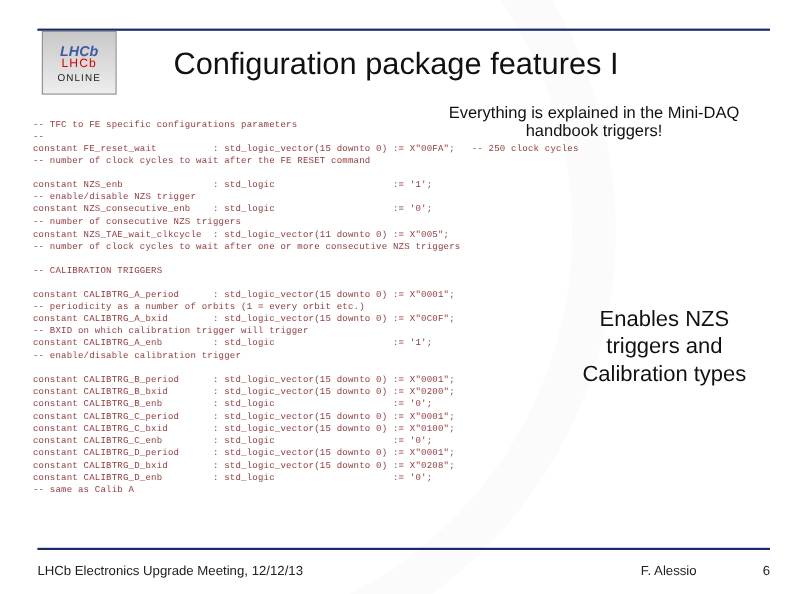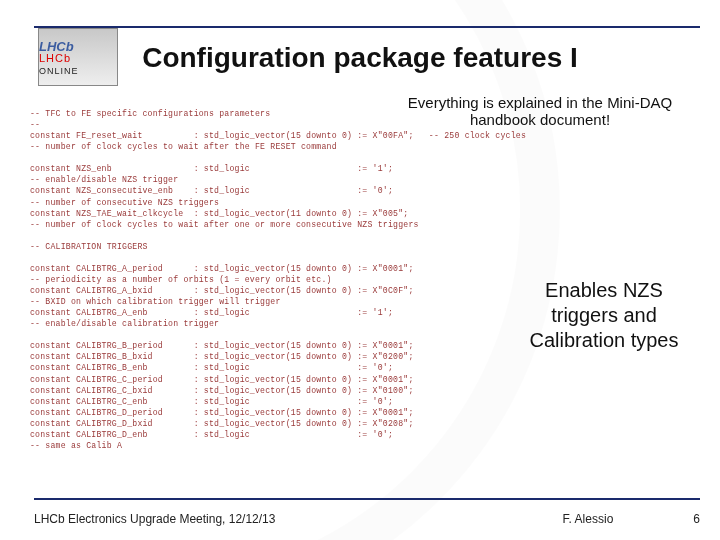--- a/index.html
+++ b/index.html
@@ -12,37 +12,37 @@
     overflow: hidden;
   }
   .top-rule {
     position: absolute;
     left: 34px; right: 20px; top: 26px;
     border-top: 2px solid #1a2a6c;
   }
   .logo {
     position: absolute;
     left: 38px; top: 28px;
-    width: 80px; height: 58px;
+    width: 68px; height: 58px;
     background: linear-gradient(#c8c8c8,#eee);
     border: 1px solid #888;
     display: flex; flex-direction: column;
-    align-items: flex-start; justify-content: center;
+    align-items: center; justify-content: center;
     font-size: 9px;
     color: #333;
   }
   .logo .t1 { font-weight: bold; font-style: italic; color:#3b5ca0; font-size:13px; }
   .logo .t2 { color:#d00; font-size:11px; letter-spacing:1px; margin-top:-2px;}
   .logo .t3 { color:#222; font-size:9px; letter-spacing:1px; margin-top:2px;}
   .title {
     position: absolute;
     top: 42px; left: 0; right: 0;
     text-align: center;
     font-size: 28px;
-    font-weight: 700;
+    font-weight: 400;
     color: #111;
   }
   .note-top {
     position: absolute;
     top: 94px; right: 40px;
     width: 280px;
     text-align: center;
     font-size: 15px;
     color: #111;
   }
@@ -71,21 +71,21 @@
     position: absolute;
     left: 34px; right: 20px; bottom: 40px;
     border-top: 2px solid #1a2a6c;
   }
   .footer {
     position: absolute;
     left: 34px; right: 20px; bottom: 14px;
     display: flex; justify-content: space-between;
     font-size: 12px; color: #222; text-align: right;
   }
-  .footer .right { display:flex; gap: 80px; }
+  .footer .right { display:flex; gap: 60px; }
   
   .bg-arc {
     position:absolute;
     width: 820px; height: 820px;
     border: 40px solid rgba(0,0,0,0.015);
     border-radius: 50%;
     left: -260px; top: -200px;
     pointer-events:none;
   }
 </style>
@@ -97,21 +97,21 @@
 <div class="top-rule"></div>
 
 <div class="logo">
   <span class="t1">LHCb</span>
   <span class="t2">LHCb</span>
   <span class="t3">ONLINE</span>
 </div>
 
 <div class="title">Configuration package features I</div>
 
-<div class="note-top">Everything is explained in the Mini-DAQ handbook document!</div>
+<div class="note-top">Everything is explained in the Mini-DAQ handbook triggers!</div>
 
 <div class="code" id="code">-- TFC to FE specific configurations parameters
 --
 constant FE_reset_wait          : std_logic_vector(15 downto 0) := X"00FA";   -- 250 clock cycles
 -- number of clock cycles to wait after the FE RESET command
 
 constant NZS_enb                : std_logic                     := '1';
 -- enable/disable NZS trigger
 constant NZS_consecutive_enb    : std_logic                     := '0';
 -- number of consecutive NZS triggers

